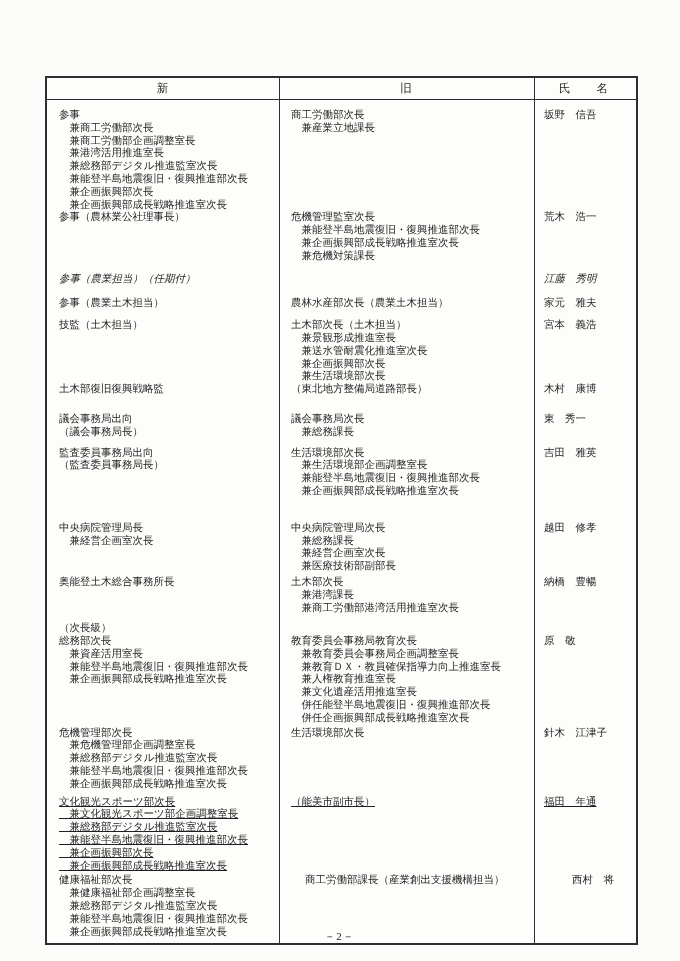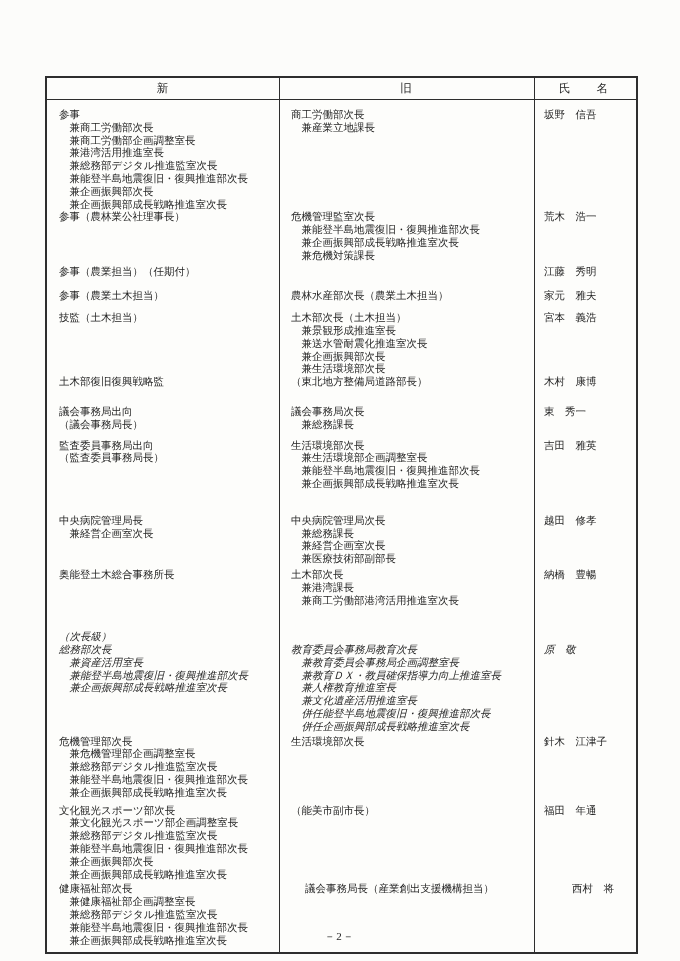--- a/index.html
+++ b/index.html
@@ -29,30 +29,30 @@
     letter-spacing:1px;white-space:pre;
   }
   .tbody{padding:9px 0 5px 0;}
   .row{display:grid;grid-template-columns:232px 255px 100px;}
   .cell{font-size:10.5px;line-height:12.8px;}
   .cell .line{white-space:pre;}
   .cell-new{padding-left:12px;}
   .cell-old{padding-left:12px;}
   .cell-name{padding-left:10px;white-space:pre;}
   
-  .tbody .row:nth-child(3){margin-top:3px;}
+  .tbody .row:nth-child(3){margin-top:10px;font-style:italic;}
   .tbody .row:nth-child(4){margin-top:12px;}
   .tbody .row:nth-child(5){margin-top:9px;}
   .tbody .row:nth-child(7){margin-top:17px;}
   .tbody .row:nth-child(8){margin-top:8px;}
   .tbody .row:nth-child(9){margin-top:24px;}
   .tbody .row:nth-child(10){margin-top:3px;}
-  .tbody .row:nth-child(11){margin-top:24px;font-style:italic;}
+  .tbody .row:nth-child(11){margin-top:8px;}
   .tbody .row:nth-child(12){margin-top:2px;}
-  .tbody .row:nth-child(13){margin-top:5px;}
+  .tbody .row:nth-child(13){margin-top:5px;text-decoration:underline;}
   .tbody .row:nth-child(14){margin-top:2px;gap:14px;}
   
   .row-offset-old .cell-old,
   .row-offset-old .cell-name{padding-top:12.8px;}
   .page-footer{
     position:absolute;left:45px;top:929px;width:589px;
     text-align:center;font-size:11px;letter-spacing:1px;white-space:pre;
   }
 </style>
 </head>
@@ -233,21 +233,21 @@
       </div>
       <div class="row">
         <div class="cell cell-new">
             <div class="line">健康福祉部次長</div>
             <div class="line">　兼健康福祉部企画調整室長</div>
             <div class="line">　兼総務部デジタル推進監室次長</div>
             <div class="line">　兼能登半島地震復旧・復興推進部次長</div>
             <div class="line">　兼企画振興部成長戦略推進室次長</div>
           </div>
         <div class="cell cell-old">
-            <div class="line">議会事務局長（産業創出支援機構担当）</div>
+            <div class="line">商工労働部課長（産業創出支援機構担当）</div>
           </div>
         <div class="cell cell-name">西村　将</div>
       </div>
     </div>
   </div>
 
   <div class="page-footer">－2－</div>
 </div>
 
 </body></html>

